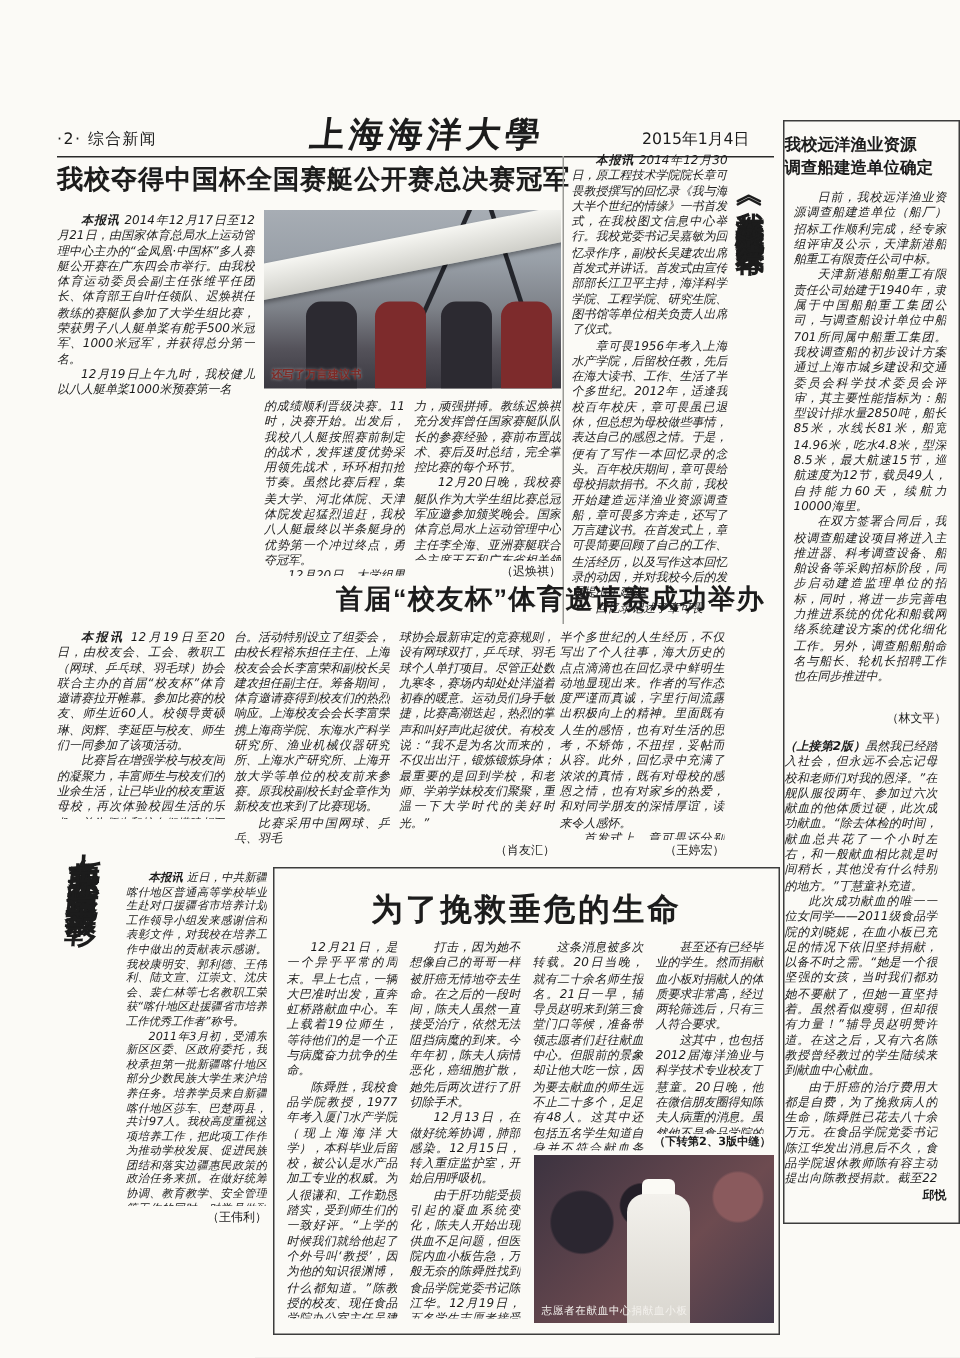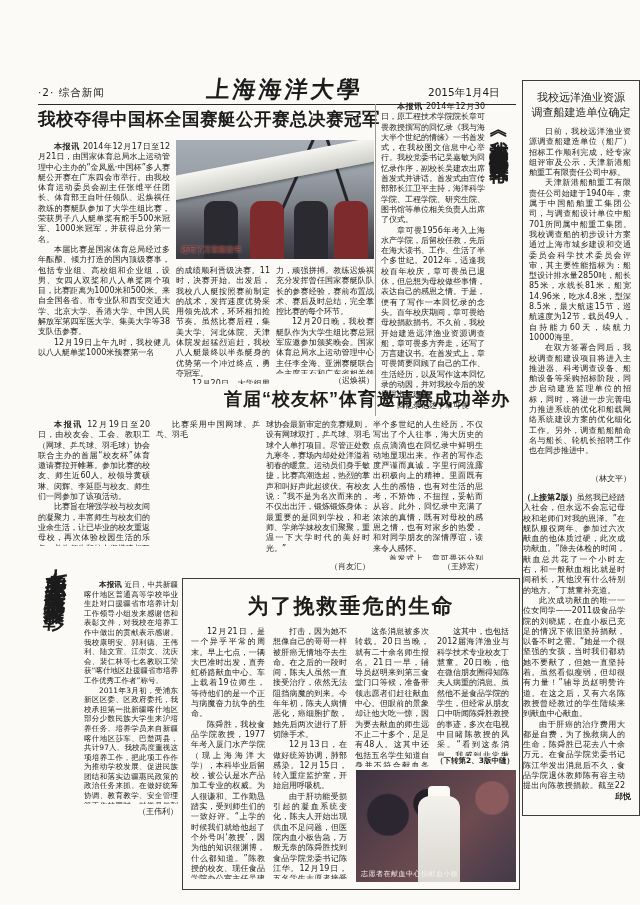--- a/index.html
+++ b/index.html
@@ -11,21 +11,21 @@
   .masthead{position:absolute;left:200px;top:74px;width:170px;text-align:center;
             font-family:"DejaVu Serif",serif;font-weight:bold;font-size:23px;
             letter-spacing:3px;transform:skewX(-7deg);}
   .issue-date{position:absolute;left:428px;top:86px;font-size:10.5px;}
   .rule-h{position:absolute;height:1px;background:#2a2a2a;}
   .rule-v{position:absolute;width:1px;background:#9a9a96;}
 
   
   .col{position:absolute;overflow:hidden;font-size:8px;line-height:10.3px;
        text-align:justify;letter-spacing:0;}
-  .col p{margin:0;text-indent:2em;}
+  .col p{margin:0;text-indent:2em;font-style:italic;}
   .col p.cont{text-indent:0;}
   .byl{font-weight:bold;}
   .sig{position:absolute;font-size:8px;text-align:right;}
 
   
   .h-rowing{position:absolute;left:38px;top:107px;width:338px;font-size:17.5px;font-weight:bold;
             font-family:"Liberation Sans",sans-serif;white-space:nowrap;letter-spacing:.5px;}
   .h-cup{position:absolute;left:38px;top:387px;width:472px;text-align:right;font-size:18px;
          font-weight:bold;font-family:"Liberation Sans",sans-serif;letter-spacing:1px;}
   .v-memoir{position:absolute;left:486px;top:124px;height:350px;writing-mode:vertical-rl;
@@ -61,38 +61,37 @@
 
   
   .rescue-box{position:absolute;left:182px;top:578px;width:336px;height:310px;border:1px solid #3c3c3c;background:#fbfaf6;}
   .h-rescue{position:absolute;left:0;top:13px;width:100%;text-align:center;font-size:21px;font-weight:bold;
             font-family:"Liberation Sans",sans-serif;letter-spacing:2px;}
   .rescue-box .col p{text-indent:2em;}
   .jump-note{position:absolute;right:5px;top:177px;font-size:7.5px;font-weight:bold;white-space:nowrap;background:#fbfaf6;}
 
   
   .strip{position:absolute;left:522px;top:80px;width:116px;height:734px;border:1px solid #3c3c3c;background:#fbfaf6;}
-  .strip-title{position:absolute;left:0;top:9px;width:100%;text-align:center;font-weight:normal;
+  .strip-title{position:absolute;left:0;top:9px;width:100%;text-align:left;font-weight:bold;
                font-size:11px;line-height:15px;font-family:"Liberation Sans",sans-serif;}
 </style>
 </head>
 <body>
 
 <div id="paper">
 
   <div class="sec-label">·2·  综合新闻</div>
   <div class="masthead">上海海洋大學</div>
   <div class="issue-date">2015年1月4日</div>
   <div class="rule-h" style="left:38px;top:104px;width:478px;"></div>
 
   <div class="h-rowing">我校夺得中国杯全国赛艇公开赛总决赛冠军</div>
 
   <div class="col" style="left:38px;top:142px;width:132px;height:244px;">
     <p><b class="byl">本报讯</b> <span>2014年12月17日至12月21日，由国家体育总局水上运动管理中心主办的“金凤凰·中国杯”多人赛艇公开赛在广东四会市举行。由我校体育运动委员会副主任张维平任团长、体育部王自叶任领队、迟焕祺任教练的赛艇队参加了大学生组比赛，荣获男子八人艇单桨有舵手500米冠军、1000米冠军，并获得总分第一名。</span></p>
-    <p>本届比赛是国家体育总局经过多年酝酿、倾力打造的国内顶级赛事，包括专业组、高校组和企业组，设男、女四人双桨和八人单桨两个项目，比赛距离为1000米和500米。来自全国各省、市专业队和西安交通大学、北京大学、香港大学、中国人民解放军第四军医大学、集美大学等38支队伍参赛。</p>
     <p>12月19日上午九时，我校健儿以八人艇单桨1000米预赛第一名</p>
   </div>
 
   <div id="photo-rowing" class="photo">
     <div class="oar1"></div>
     <div class="oar2"></div>
     <div class="boat"></div>
     <div class="fig" style="left:28px;"></div>
     <div class="fig red" style="left:74px;"></div>
     <div class="fig" style="left:118px;"></div>
@@ -122,20 +121,21 @@
     <p>首发式上，章可畏还分别向我校图书馆、海洋科学学院、工程学院以及研究生院赠书。</p>
   </div>
   <div class="sig" style="left:373px;top:561px;width:110px;">（王婷宏）</div>
 
   <div class="h-cup">首届“校友杯”体育邀请赛成功举办</div>
   <div class="col" style="left:38px;top:420px;width:112px;height:126px;">
     <p><b class="byl">本报讯</b> <span>12月19日至20日，由校友会、工会、教职工（网球、乒乓球、羽毛球）协会联合主办的首届“校友杯”体育邀请赛拉开帷幕。参加比赛的校友、师生近60人。校领导黄硕琳、闵辉、李延臣与校友、师生们一同参加了该项活动。</span></p>
     <p>比赛旨在增强学校与校友间的凝聚力，丰富师生与校友们的业余生活，让已毕业的校友重返母校，再次体验校园生活的乐趣，并为师生和校友们搭建相互沟通联络的平</p>
   </div>
   <div class="col" style="left:156px;top:420px;width:104px;height:152px;">
+    <p class="cont">台。活动特别设立了组委会，由校长程裕东担任主任、上海校友会会长李富荣和副校长吴建农担任副主任。筹备期间，体育邀请赛得到校友们的热烈响应。上海校友会会长李富荣携上海商学院、东海水产科学研究所、渔业机械仪器研究所、上海水产研究所、上海开放大学等单位的校友前来参赛。原我校副校长封金章作为新校友也来到了比赛现场。</p>
     <p>比赛采用中国网球、乒乓、羽毛</p>
   </div>
   <div class="col" style="left:266px;top:420px;width:104px;height:140px;">
     <p class="cont">球协会最新审定的竞赛规则，设有网球双打，乒乓球、羽毛球个人单打项目。尽管正处数九寒冬，赛场内却处处洋溢着初春的暖意。运动员们身手敏捷，比赛高潮迭起，热烈的掌声和叫好声此起彼伏。有校友说：“我不是为名次而来的，不仅出出汗，锻炼锻炼身体；最重要的是回到学校，和老师、学弟学妹校友们聚聚，重温一下大学时代的美好时光。”</p>
   </div>
   <div class="sig" style="left:266px;top:561px;width:104px;">（肖友汇）</div>
 
   <div class="v-kashgar">七名教职工获喀什地委通报表彰</div>
   <div class="col" style="left:84px;top:580px;width:94px;height:224px;font-size:7.5px;line-height:9.6px;">
     <p><b class="byl">本报讯</b> <span>近日，中共新疆喀什地区普通高等学校毕业生赴对口援疆省市培养计划工作领导小组发来感谢信和表彰文件，对我校在培养工作中做出的贡献表示感谢。我校康明安、郭利德、王伟利、陆文宣、江崇文、沈庆会、裴仁林等七名教职工荣获“喀什地区赴援疆省市培养工作优秀工作者”称号。</span></p>
@@ -153,20 +153,21 @@
     <div class="col" style="left:90px;top:48px;width:74px;height:252px;">
       <p class="cont">打击，因为她不想像自己的哥哥一样被肝癌无情地夺去生命。在之后的一段时间，陈夫人虽然一直接受治疗，依然无法阻挡病魔的到来。今年年初，陈夫人病情恶化，癌细胞扩散，她先后两次进行了肝切除手术。</p>
       <p>12月13日，在做好统筹协调，肺部感染。12月15日，转入重症监护室，开始启用呼吸机。</p>
       <p>由于肝功能受损引起的凝血系统变化，陈夫人开始出现供血不足问题，但医院内血小板告急，万般无奈的陈舜胜找到食品学院党委书记陈江华。12月19日，五名学生志愿者接受血液检测，均未合格；12月20日，学院通过微信平台发布了招募献血志愿者的消息。一时间，</p>
     </div>
     <div class="col" style="left:172px;top:48px;width:74px;height:140px;">
       <p class="cont">这条消息被多次转载。20日当晚，就有二十余名师生报名。21日一早，辅导员赵明来到第三食堂门口等候，准备带领志愿者们赶往献血中心。但眼前的景象却让他大吃一惊，因为要去献血的师生远不止二十多个，足足有48人。这其中还包括五名学生知道自身并不符合献血条件，却自发赶来为献血人员服务。</p>
 
     </div>
     <div class="col" style="left:254px;top:48px;width:72px;height:130px;">
+      <p class="cont">甚至还有已经毕业的学生。然而捐献血小板对捐献人的体质要求非常高，经过两轮筛选后，只有三人符合要求。</p>
       <p>这其中，也包括2012届海洋渔业与科学技术专业校友丁慧童。20日晚，他在微信朋友圈得知陈夫人病重的消息。虽然他不是食品学院的学生，但经常从朋友口中听闻陈舜胜教授的事迹，多次在电视中目睹陈教授的风采。“看到这条消息，我感到非常揪心。作为校友，</p>
     </div>
     <div class="jump-note">（下转第2、3版中缝）</div>
   </div>
 
   <div id="photo-rescue" class="photo">
     <div class="crowd"></div>
     <div class="cap"></div>
     <div class="nurse"></div>
     <div class="photo-cap-rescue">志愿者在献血中心捐献血小板</div>

